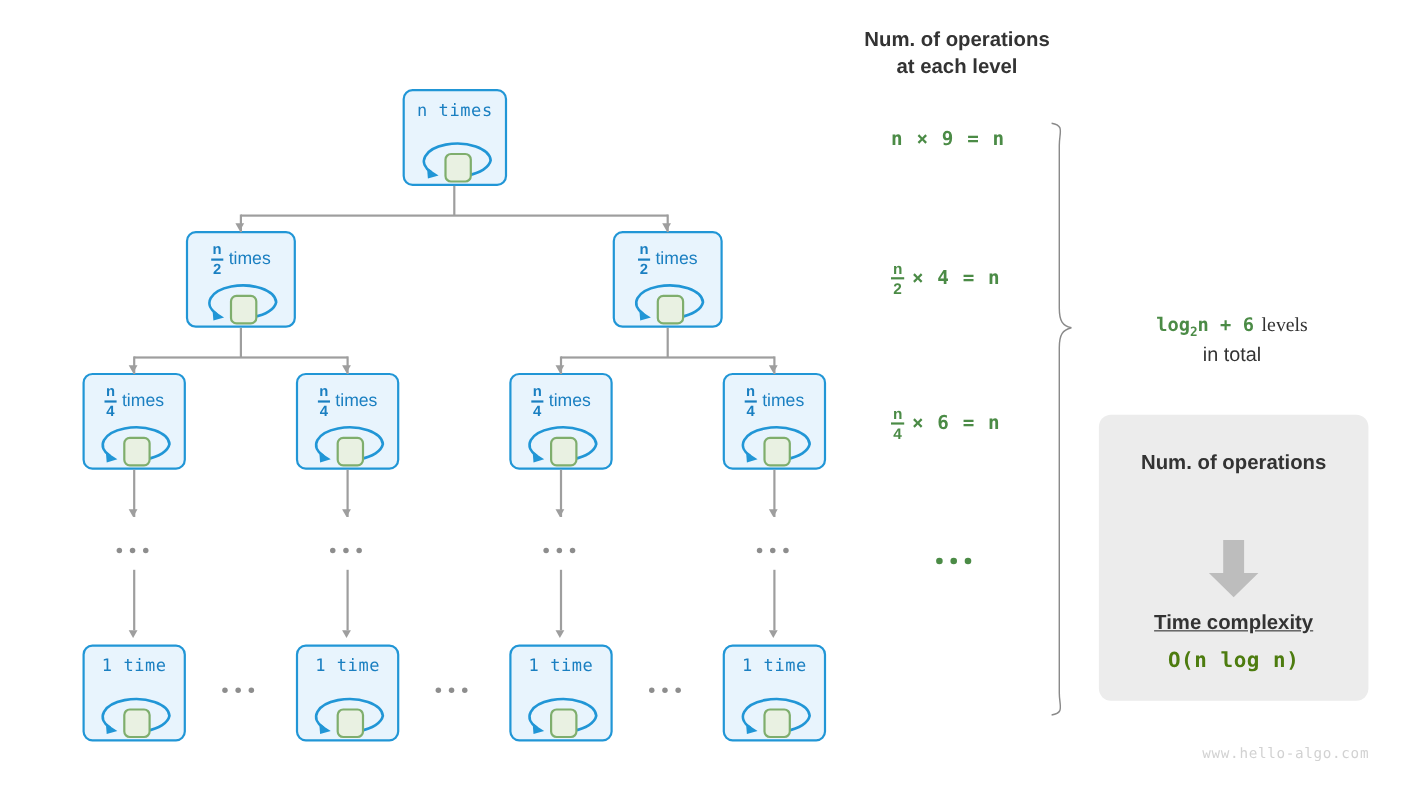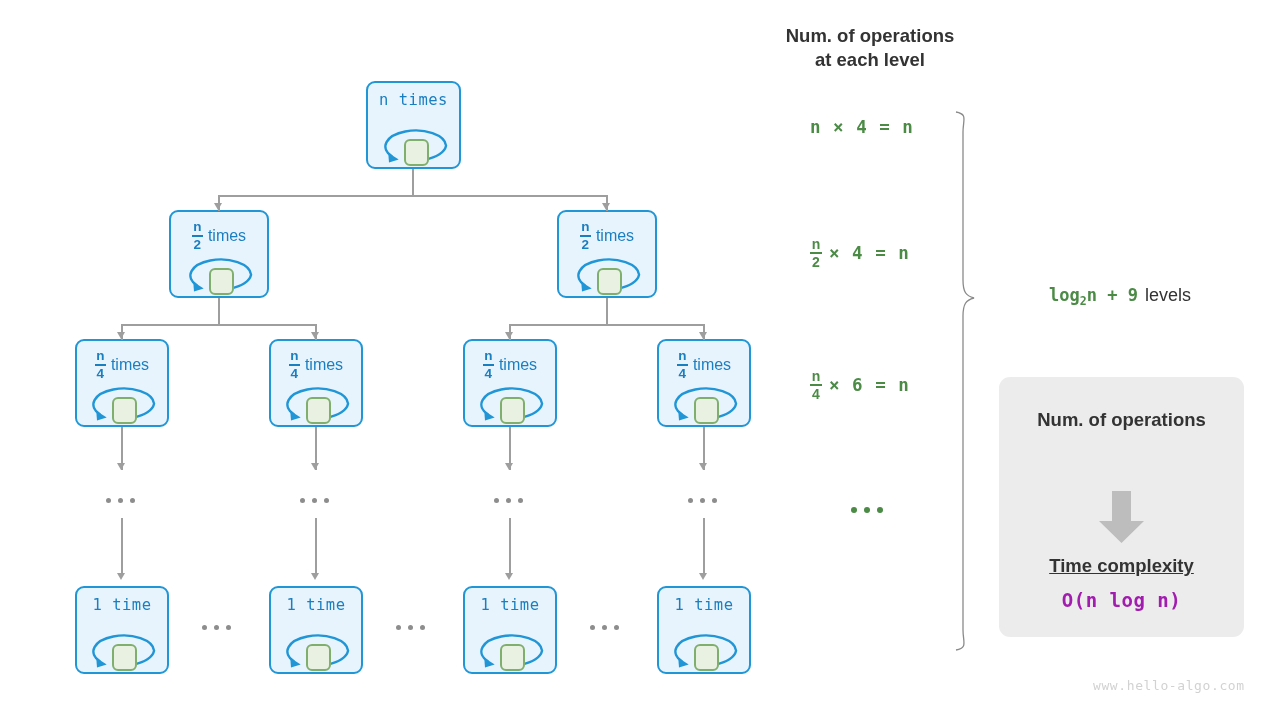--- a/index.html
+++ b/index.html
@@ -131,21 +131,21 @@
   }
   .card .cf{
     position:absolute; left:0; right:0;
     text-align:center;
     font-family:"DejaVu Sans Mono", monospace;
     font-weight:700; font-size:19px;
     letter-spacing:.5px;
     white-space:nowrap;
   }
   .card .cf.green{ color:#4b8b46; }
-  .card .cf.blue{ color:#a21caf; }
+  .card .cf.blue{ color:#4d7c0f; }
   .card .cf sub{ font-size:.65em; }
 
   .fatarrow{ position:absolute; }
 
   .watermark{
     position:absolute;
     font-family:"DejaVu Sans Mono", monospace;
     font-size:13px;
     color:#d2d2d2;
     letter-spacing:.6px;
@@ -383,21 +383,21 @@
       <i></i>
     </div>
     <div class="dots" style="left: 590px; top: 625px;">
       <i></i>
       <i></i>
       <i></i>
     </div>
     <div class="col-title" style="left: 748px; top: 24px; width: 244px;">Num. of operations
 at each level</div>
     <div class="formula" style="left: 810px; top: 112px; width: 140px; height: 30px; justify-content: flex-start;">
-      <span>n × 4 = n</span>
+      <span>n × 9 = n</span>
     </div>
     <div class="formula" style="left: 810px; top: 238px; width: 140px; height: 30px; justify-content: flex-start;">
       <span class="frac">
         <span class="num">n</span>
         <span class="bar"></span>
         <span class="den">2</span>
       </span>
       <span>× 4 = n</span>
     </div>
     <div class="formula" style="left: 810px; top: 370px; width: 140px; height: 30px; justify-content: flex-start;">
@@ -410,21 +410,22 @@
     </div>
     <div class="dots green" style="left: 851px; top: 507px;">
       <i></i>
       <i></i>
       <i></i>
     </div>
     <svg width="34" height="548" viewBox="0 0 34 548" style="position: absolute; left: 952px; top: 110px;">
       <path d="M4 2 C16 4 11 10 11 22 L11 170 C11 182 14 186 22 188 C14 190 11 194 11 206 L11 520 C11 532 16 538 4 540" fill="none" stroke="#8a8a8a" stroke-width="1.3"></path>
     </svg>
     <div class="levels" style="left: 1020px; top: 283px; width: 200px;">
-      <div><span class="g"><span>log</span><sub>2</sub><span>n + 9</span></span><span style="margin-left: 7px;">levels</span></div>
+      <div><span class="g"><span>log</span><sub>2</sub><span>n + 6</span></span><span style="margin-left: 7px; font-family: Liberation Serif, serif;">levels</span></div>
+      <div>in total</div>
     </div>
     <div class="card" style="left: 999px; top: 377px; width: 245px; height: 260px;">
       <div class="ct" style="top: 32px;">Num. of operations</div>
       <div class="fatarrow" style="left: 0px; right: 0px; top: 112px; height: 56px;"><svg width="245" height="56" viewBox="0 0 245 56">
           <path d="M113 2 h19 v30 h13 l-22.5 22 L100 32 h13 z" fill="#bdbdbd"></path>
         </svg></div>
       <div class="ct" style="top: 178px; text-decoration: underline;">Time complexity</div>
       <div class="cf blue" style="top: 212px;">O(n log n)</div>
     </div>
     <div class="watermark" style="left: 1093px; top: 678px;">www.hello-algo.com</div>

